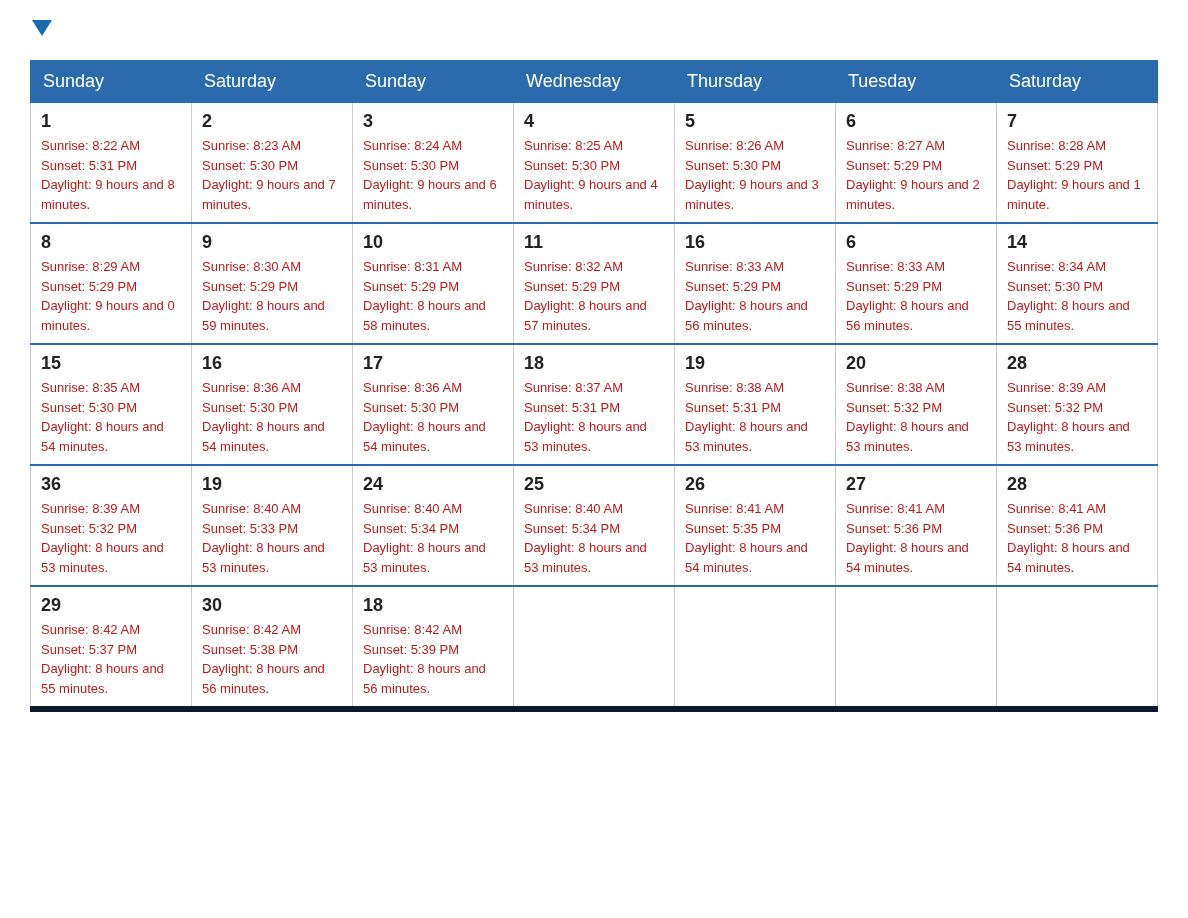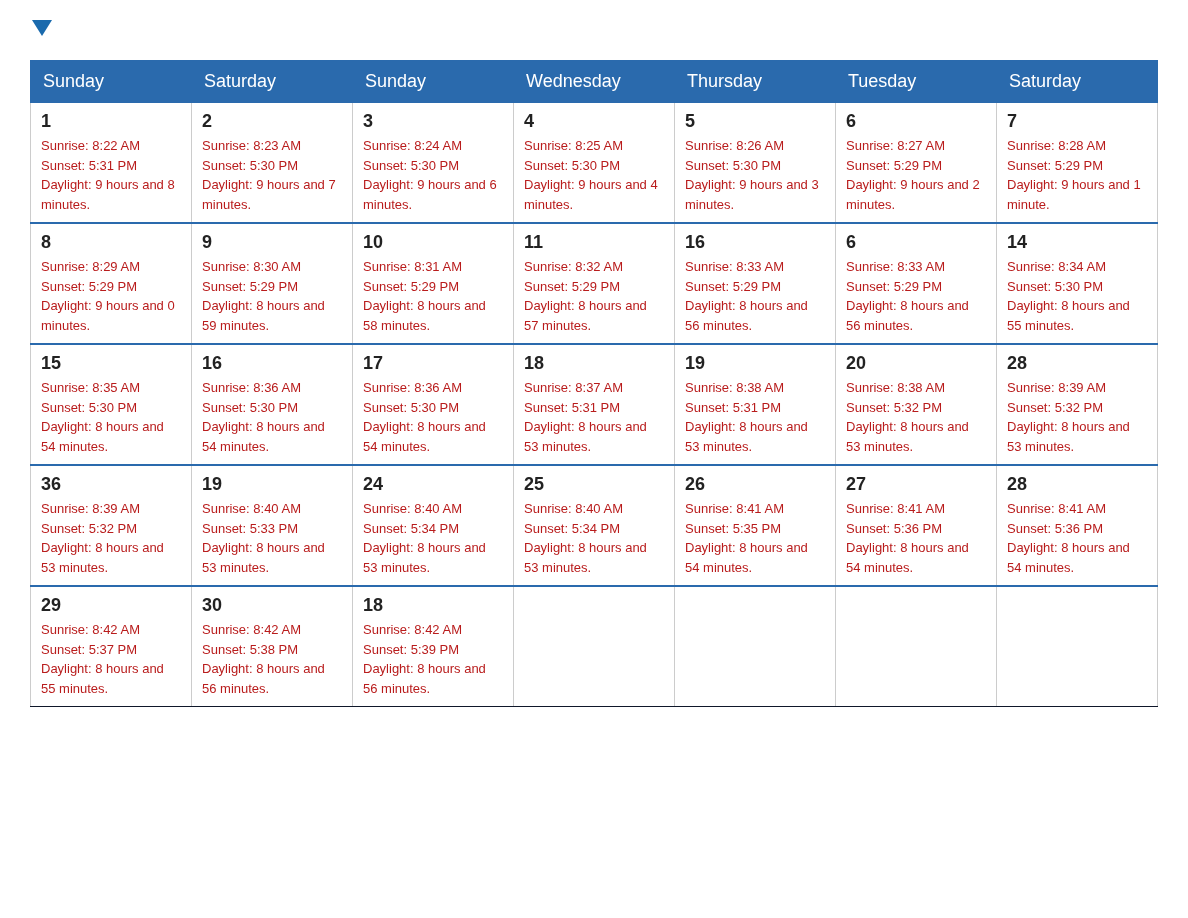--- a/index.html
+++ b/index.html
@@ -67,21 +67,21 @@
     }
     .day-info {
       font-size: 13px;
       color: #b91c1c;
       line-height: 1.5;
     }
     .calendar-table tr:not(:last-child) td {
       border-bottom: 2px solid #2a6aad;
     }
     .calendar-table tbody tr td {
-      border-bottom: 1px solid #0f172a;
+      border-bottom: 6px solid #0f172a;
     }
     .calendar-table tbody tr:not(:last-child) td {
       border-bottom: 2px solid #2a6aad;
     }
     .empty-cell {
       background: #fff;
     }
     .logo-wrapper {
       display: flex;
       align-items: center;

